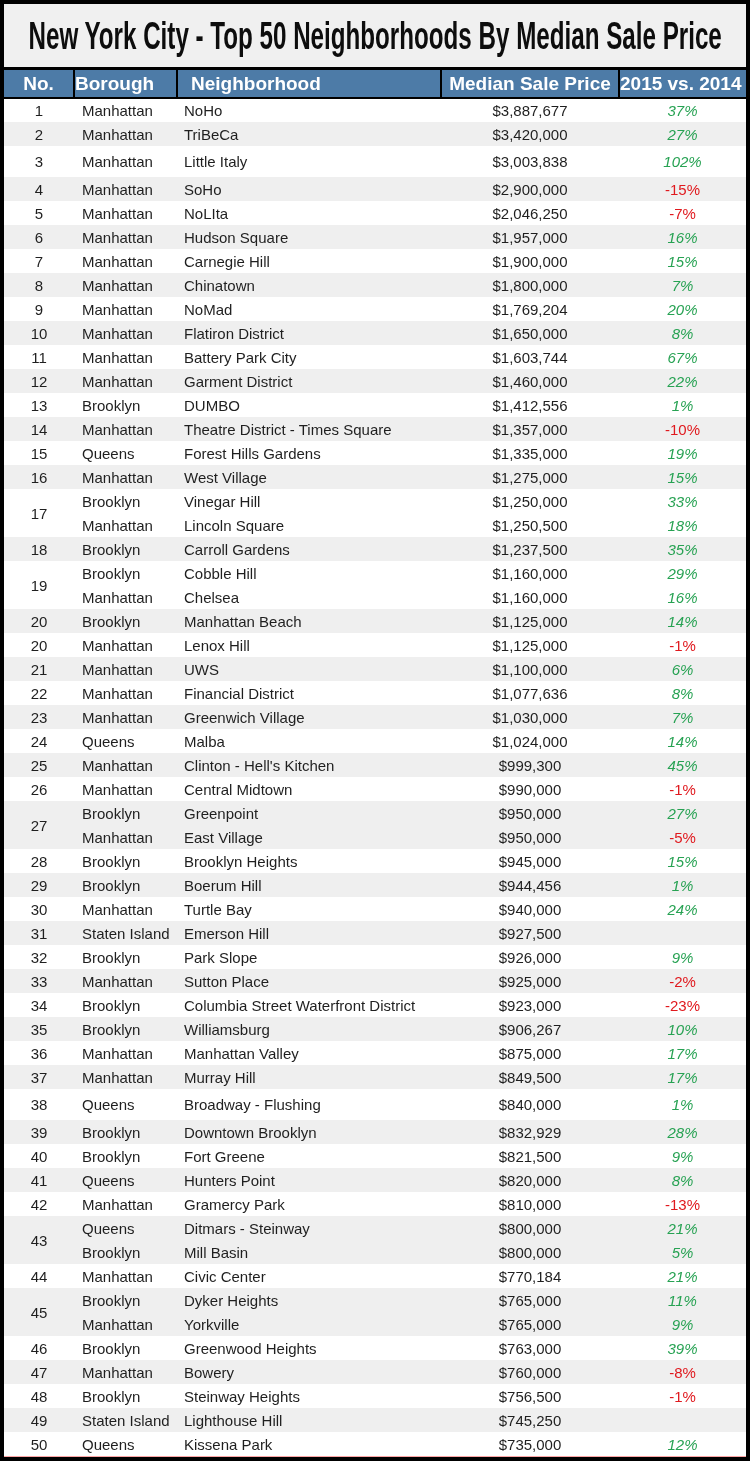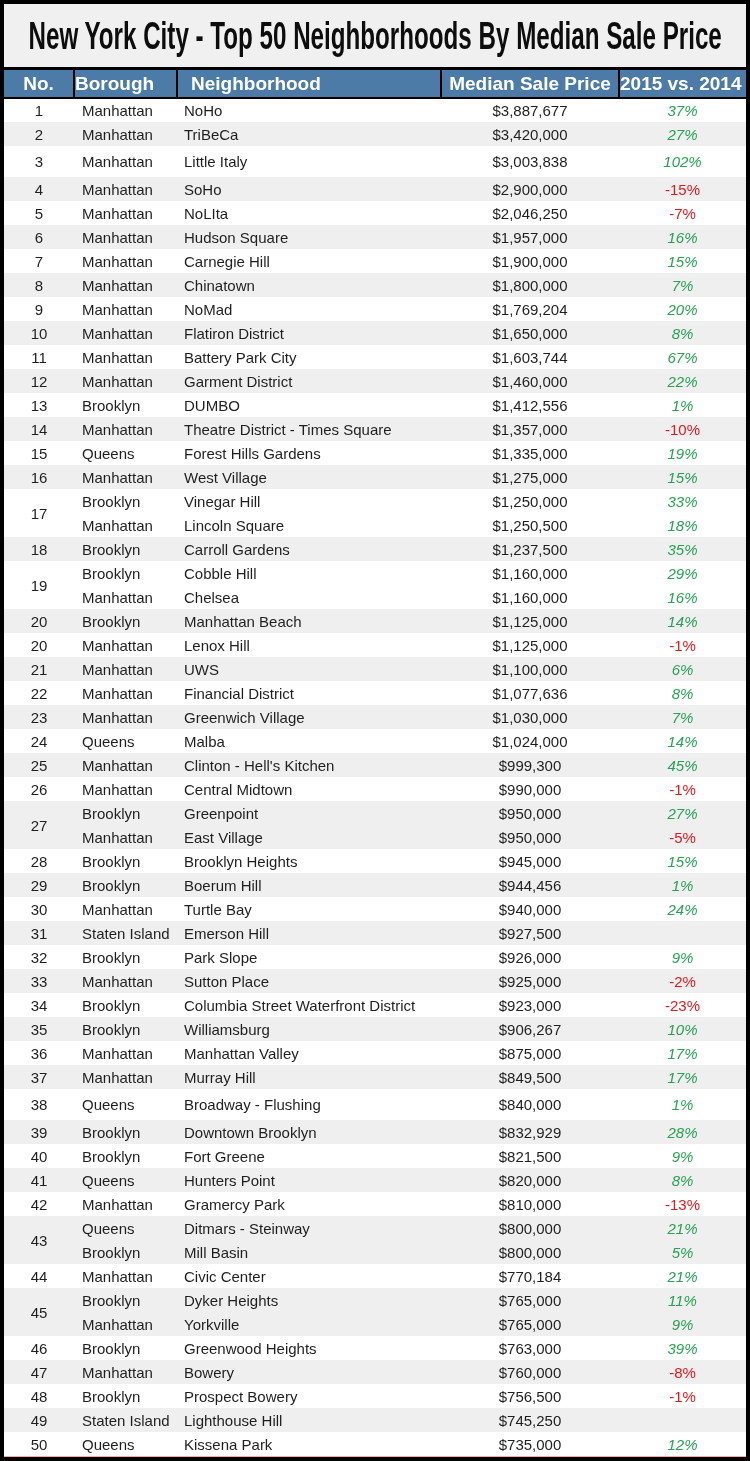--- a/index.html
+++ b/index.html
@@ -452,21 +452,21 @@
         <tr class="stripe">
           <td class="no" rowspan="1">47</td>
           <td class="borough">Manhattan</td>
           <td class="neigh">Bowery</td>
           <td class="price">$760,000</td>
           <td class="change down">-8%</td>
         </tr>
         <tr class="">
           <td class="no" rowspan="1">48</td>
           <td class="borough">Brooklyn</td>
-          <td class="neigh">Prospect Bowery</td>
+          <td class="neigh">Steinway Heights</td>
           <td class="price">$756,500</td>
           <td class="change down">-1%</td>
         </tr>
         <tr class="stripe">
           <td class="no" rowspan="1">49</td>
           <td class="borough">Staten Island</td>
           <td class="neigh">Lighthouse Hill</td>
           <td class="price">$745,250</td>
           <td class="change "></td>
         </tr>

